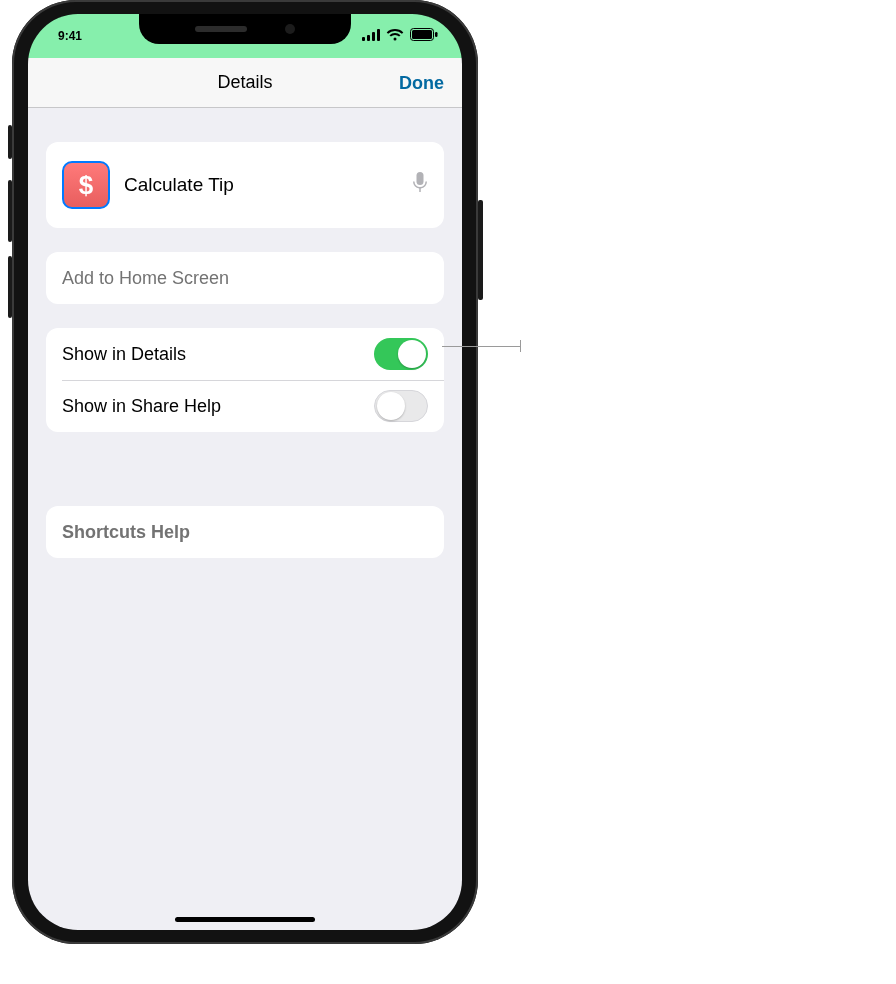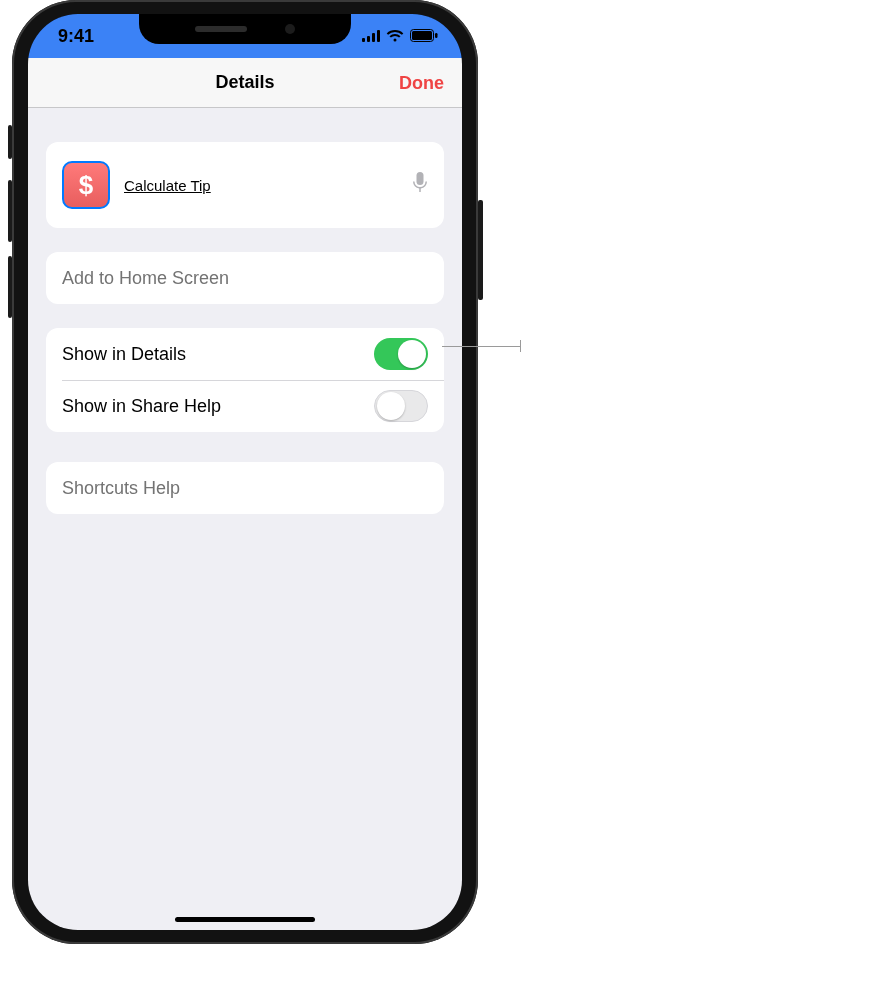--- a/index.html
+++ b/index.html
@@ -40,38 +40,38 @@
     border-bottom-right-radius: 20px;
     z-index: 10;
     display:flex; align-items:center; justify-content:center; gap:28px;
   }
   .notch .speaker { width: 52px; height: 6px; background:#2c2c2c; border-radius:3px; }
   .notch .cam { width:10px; height:10px; background:#1c1c1c; border-radius:50%; margin-left:10px; }
 
   .statusbar {
     position: relative;
     height: 44px;
-    background: #3b82f6;
+    background: #86efac;
     display: flex; align-items: center; justify-content: space-between;
     padding: 0 24px 0 30px;
-    font-size: 18px; font-weight: 600;
+    font-size: 12px; font-weight: 600;
     color: #000;
   }
   .statusbar .right { display:flex; align-items:center; gap:6px; }
   .icon-signal, .icon-wifi, .icon-battery { display:inline-block; }
 
   .navbar {
     height: 50px;
     background: #f7f7f7;
     border-bottom: 1px solid #c7c7c9;
     position: relative;
     display:flex; align-items:center; justify-content:center;
   }
-  .nav-title { font-size: 18px; font-weight: 700; color:#000; }
-  .nav-done  { position:absolute; right:18px; top:50%; transform:translateY(-50%); font-size:18px; font-weight:600; color:#ef4444; }
+  .nav-title { font-size: 18px; font-weight: 400; color:#000; }
+  .nav-done  { position:absolute; right:18px; top:50%; transform:translateY(-50%); font-size:18px; font-weight:600; color:#0369a1; }
 
   .content {
     background: #efeff4;
     height: calc(100% - 94px);
     overflow-y: auto;
     padding-bottom: 30px;
   }
   .group { margin: 34px 18px 0; background:#fff; border-radius:12px; overflow:hidden; }
   .group.tight-top { margin-top: 24px; }
   .row {
@@ -92,21 +92,21 @@
   
   .name-row { padding: 18px 16px; min-height: 86px; }
   .app-icon {
     width: 48px; height: 48px; border-radius: 10px;
     background: linear-gradient(180deg,#ff7a7a,#e85e5e);
     border: 2px solid #007aff;
     display:flex; align-items:center; justify-content:center;
     color:#fff; font-size:26px; font-weight:700;
     margin-right: 14px;
   }
-  .name-text { font-size: 15px; text-decoration: underline; }
+  .name-text { font-size: 19px; }
   .mic { color:#b2b2b6; }
 
   
   .switch {
     width: 54px; height: 32px; border-radius: 16px; position:relative;
   }
   .switch .knob {
     position:absolute; top:2px; width:28px; height:28px; background:#fff; border-radius:50%;
     box-shadow: 0 1px 2px rgba(0,0,0,.25);
   }
@@ -217,21 +217,21 @@
           <div class="row">
             <span>Show in Share Help</span>
             <span class="spacer"></span>
             <span id="sw-share" class="switch off">
                 <span class="knob"></span>
               </span>
           </div>
         </div>
 
 
-        <div class="group" style="margin-top:30px;">
+        <div class="group" style="margin-top:74px;font-weight:bold;">
           <div class="row link">
             <span>Shortcuts Help</span>
           </div>
         </div>
 
       </div>
 
       <div class="home-indicator"></div>
     </div>
   </div>

